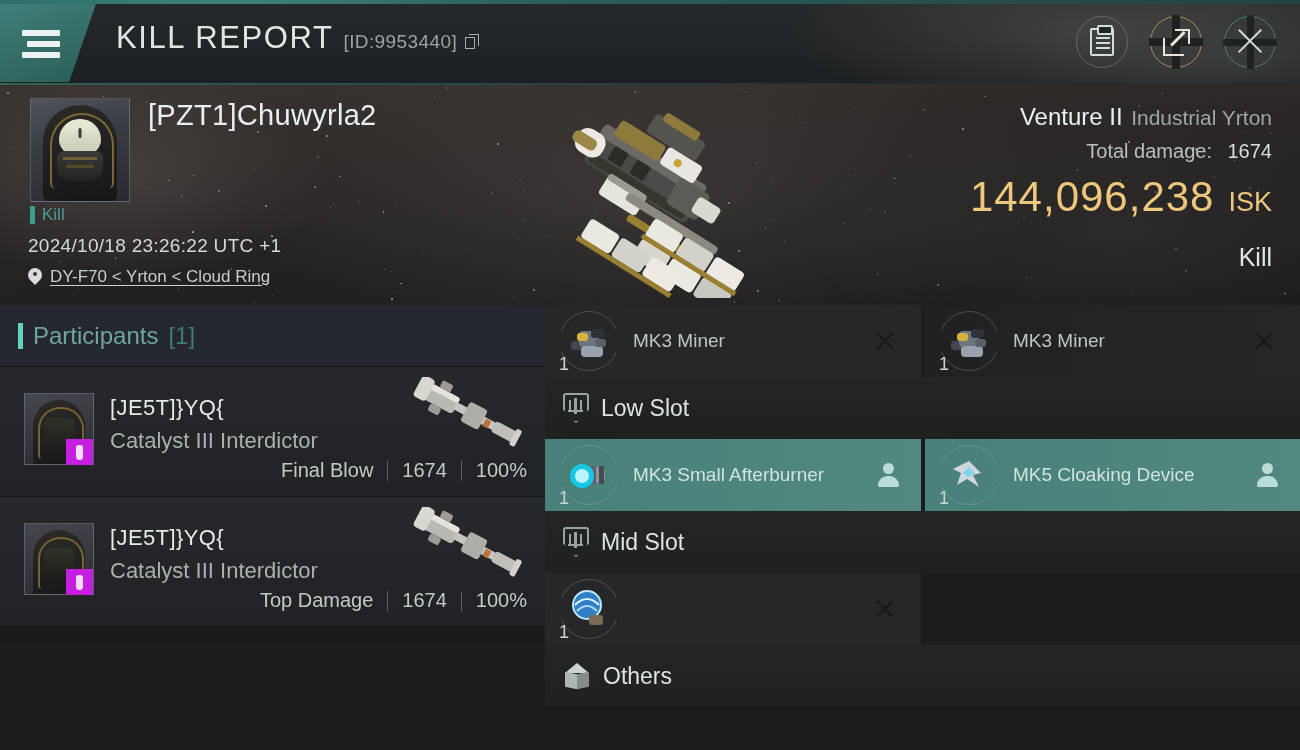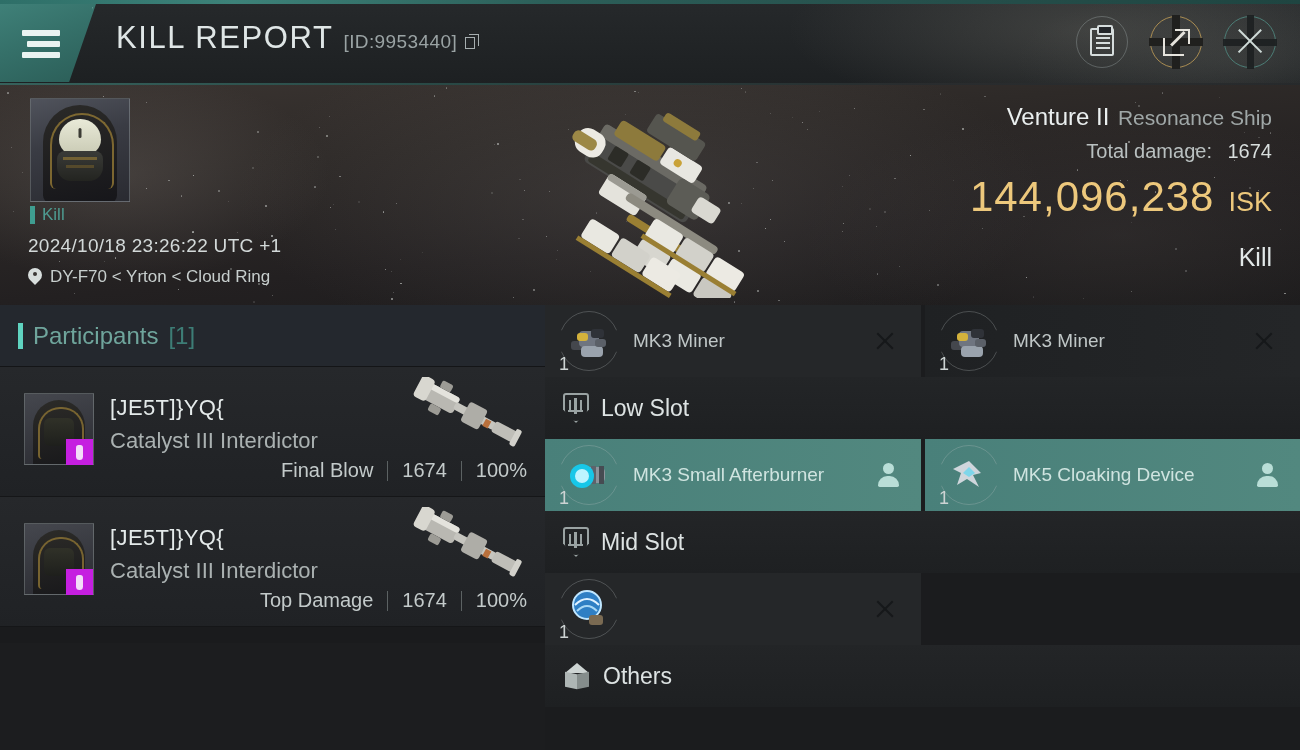--- a/index.html
+++ b/index.html
@@ -106,21 +106,21 @@
   .kill-tag { position:absolute; left:30px; top:120px; display:flex; align-items:center; gap:7px; }
   .kill-tag .bar { width:5px; height:18px; background:#3f9d90; }
   .kill-tag .txt { font-size:17px; color:#4e9a90; }
 
   .v-date { position:absolute; left:28px; top:150px; font-size:19px; color:#d3d9d9; letter-spacing:.3px; }
   .v-loc { position:absolute; left:28px; top:182px; display:flex; align-items:center; gap:8px; cursor:pointer; }
   .pin { width:14px; height:19px; position:relative; }
   .pin::before { content:""; position:absolute; left:0; top:0; width:14px; height:14px; border-radius:50% 50% 50% 0;
     transform:rotate(-45deg); background:#d8dedd; }
   .pin::after { content:""; position:absolute; left:5px; top:4px; width:4px; height:4px; border-radius:50%; background:#3a3735; }
-  .v-loc .txt { font-size:17px; color:#c7cecd; text-underline-offset:3px; }
+  .v-loc .txt { font-size:17px; color:#c7cecd; text-decoration:underline; text-underline-offset:3px; }
 
   .ship-render { position:absolute; left:520px; top:8px; width:290px; height:205px; }
 
   .r-ship { position:absolute; right:28px; top:18px; text-align:right; white-space:nowrap; }
   .r-ship .nm { font-size:24px; color:#eaefef; }
   .r-ship .cls { font-size:21px; color:#9fa7a7; margin-left:4px; }
   .r-dmg { position:absolute; right:28px; top:55px; font-size:20px; color:#b9c0c0; white-space:nowrap; }
   .r-dmg b { color:#d8dedd; font-weight:400; margin-left:10px; }
   .r-isk { position:absolute; right:28px; top:88px; display:flex; align-items:baseline; gap:14px; }
   .r-isk .val { font-size:42px; color:#edc87c; letter-spacing:1px; }
@@ -405,20 +405,21 @@
         <i style="left:392.5px;top:207.2px;width:0.78px;height:0.78px;opacity:0.45"></i>
         <i style="left:555.6px;top:173.9px;width:0.65px;height:0.65px;opacity:0.18"></i>
       </div>
 
     <div class="v-avatar">
       <div class="hood"></div>
       <div class="face"></div>
       <div class="jaw"></div>
     </div>
 
+    <div class="v-name">[PZT1]Chuwyrla2</div>
 
     <div class="kill-tag">
       <span class="bar"></span>
       <span class="txt">Kill</span>
     </div>
 
     <div class="v-date">2024/10/18 23:26:22 UTC +1</div>
 
     <div class="v-loc">
       <span class="pin"></span>
@@ -458,21 +459,21 @@
           <rect x="94" y="182" width="110" height="5" fill="#9a7f33"></rect>
         </g>
         <rect x="78" y="86" width="16" height="16" rx="2" fill="#2c2c27"></rect>
         <rect x="104" y="86" width="16" height="16" rx="2" fill="#2c2c27"></rect>
         <circle cx="140" cy="68" r="4" fill="#c9a238"></circle>
       </g>
     </svg>
 
     <div class="r-ship">
       <span class="nm">Venture II</span>
-      <span class="cls">Resonance Ship</span>
+      <span class="cls">Industrial Yrton</span>
     </div>
     <div class="r-dmg">
       <span>Total damage:</span>
       <b>1674</b>
     </div>
     <div class="r-isk">
       <span class="val">144,096,238</span>
       <span class="unit">ISK</span>
     </div>
     <div class="r-kill">Kill</div>

